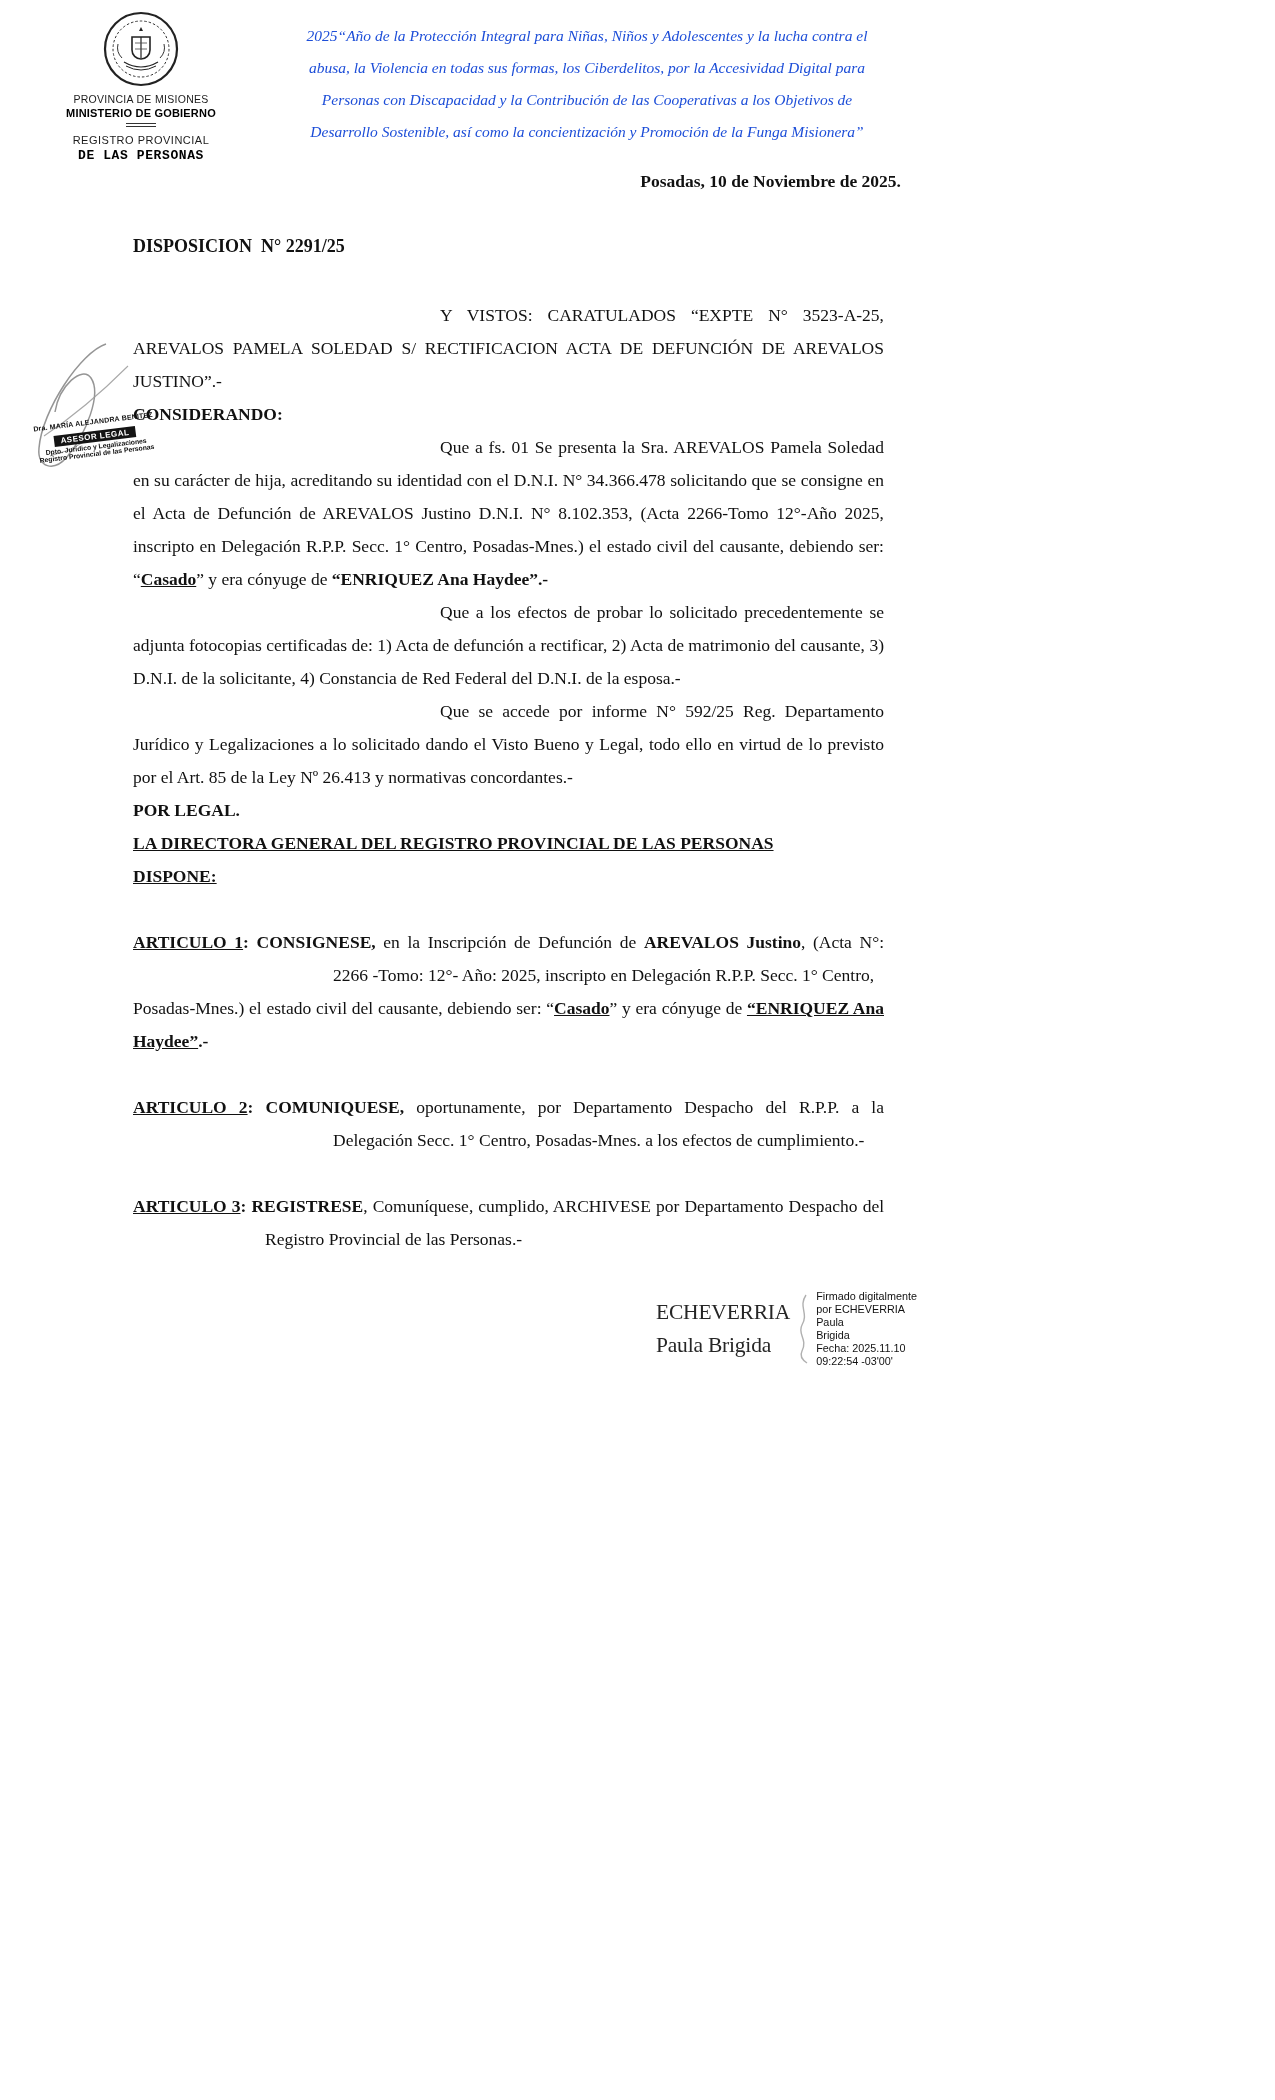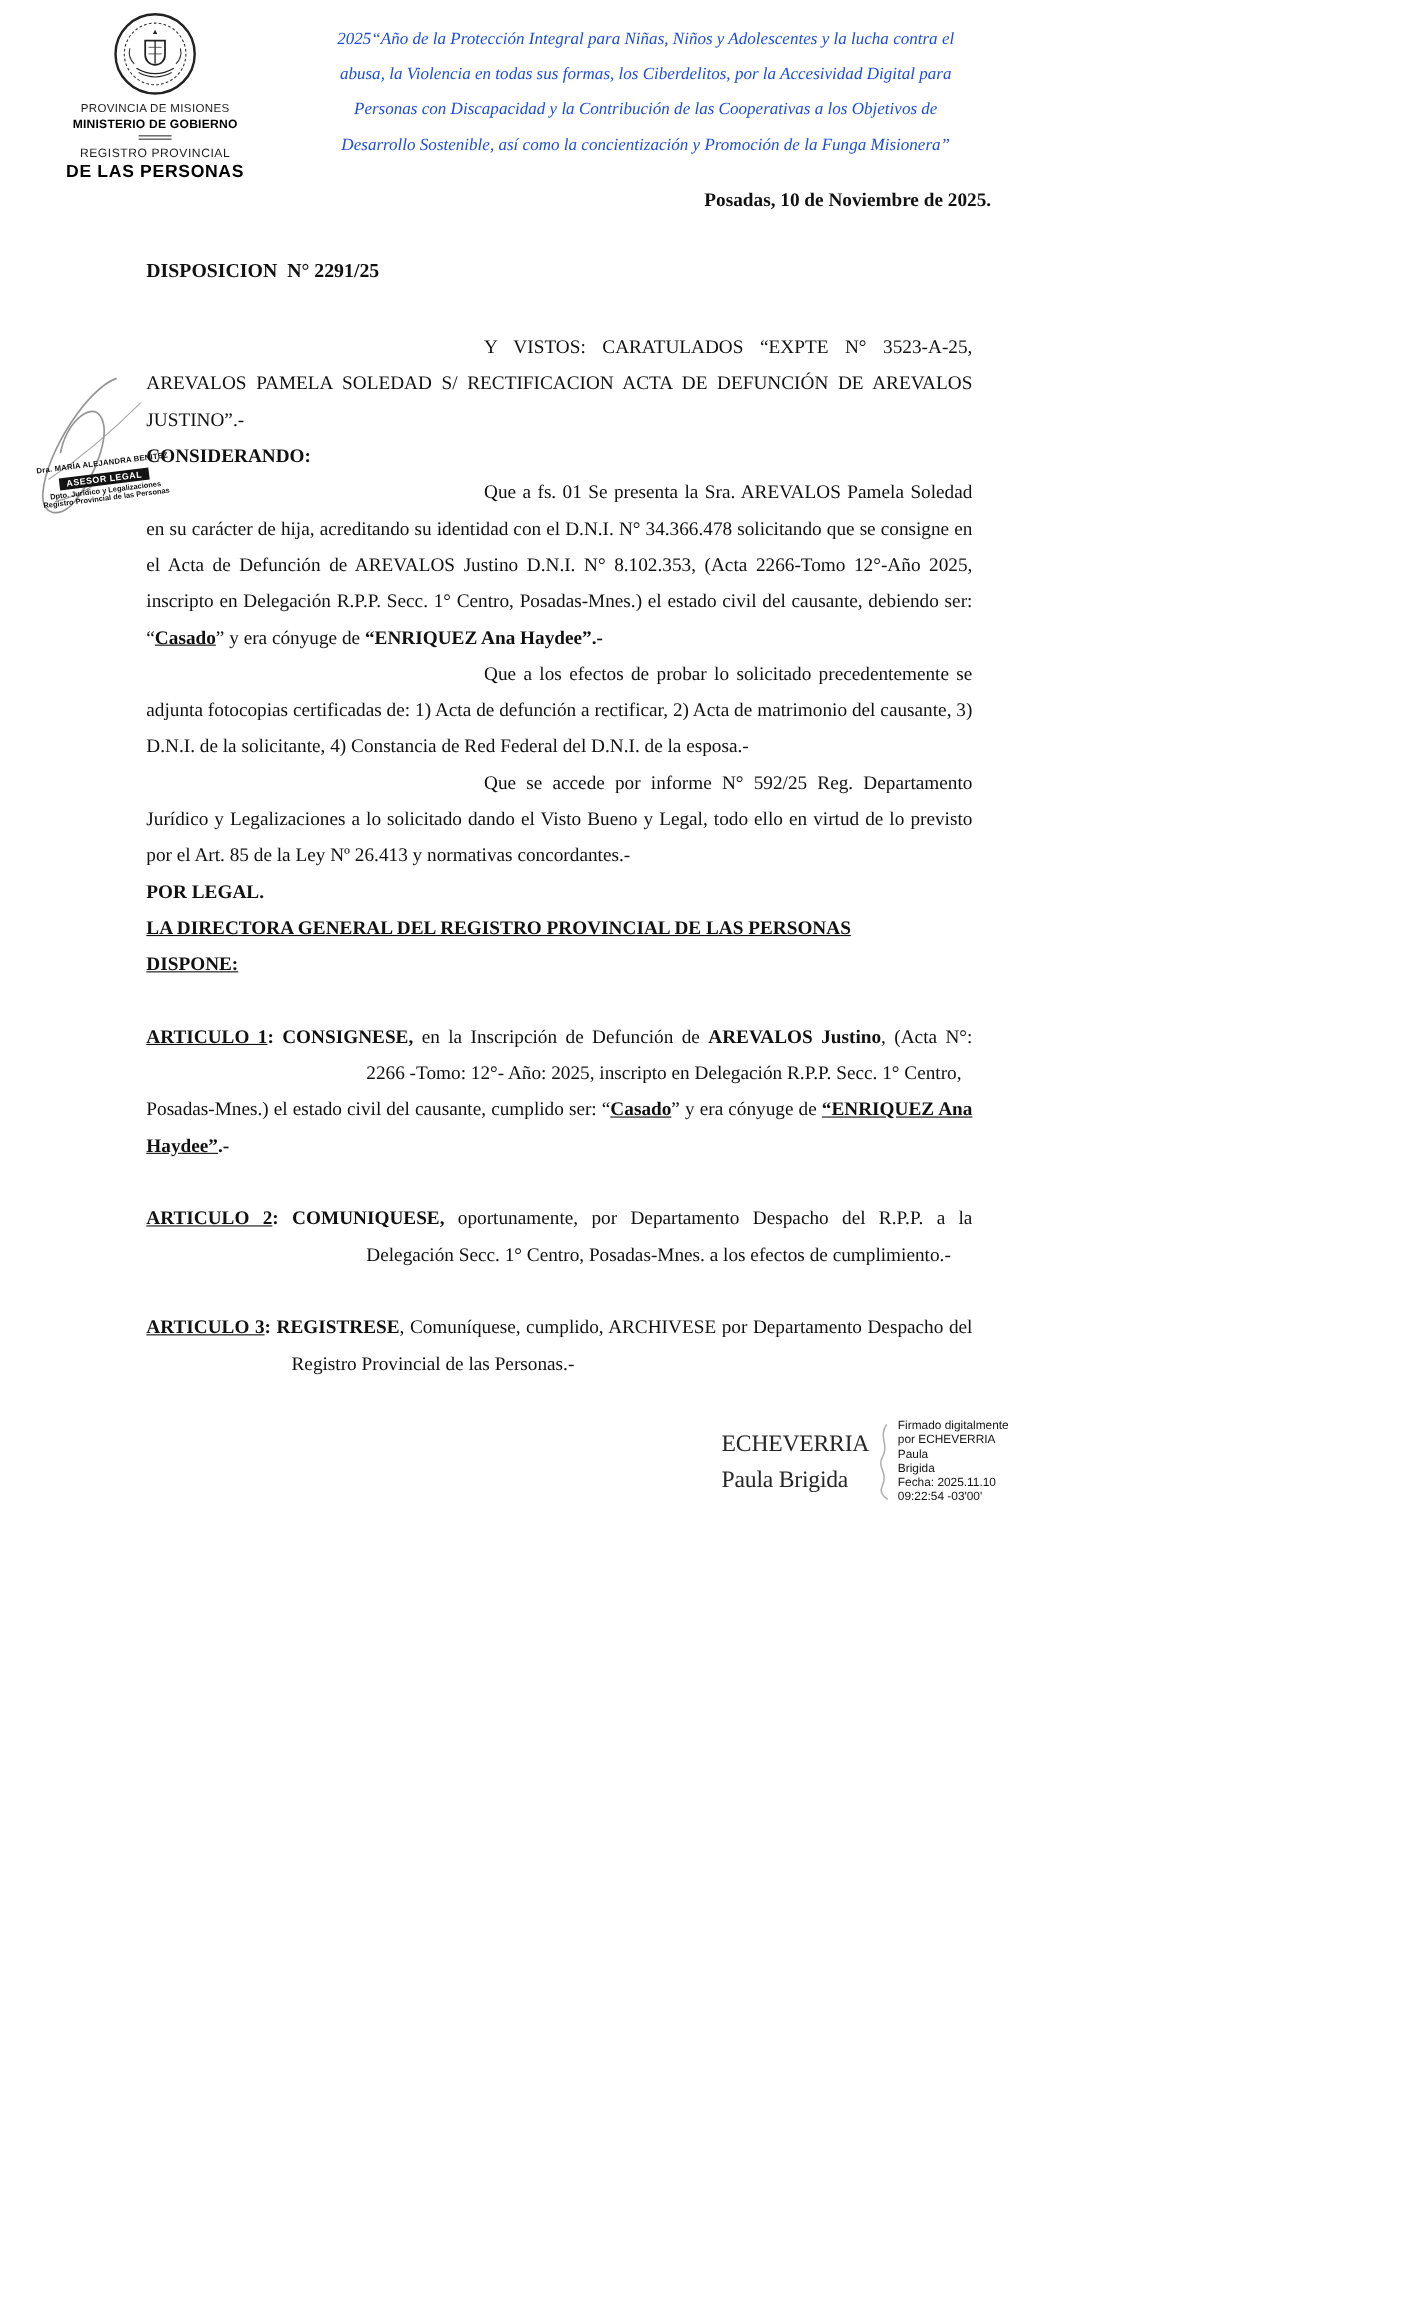--- a/index.html
+++ b/index.html
@@ -7,21 +7,21 @@
         font-family:"Liberation Serif","DejaVu Serif",serif;color:#111;overflow:hidden;}
 
   
   .letterhead{position:absolute;left:55px;top:10px;width:172px;text-align:center;
               font-family:"Liberation Sans","DejaVu Sans",sans-serif;}
   .seal{display:block;margin:0 auto 5px;}
   .lh-small{font-size:10.5px;letter-spacing:.3px;color:#1c1c1c;}
   .lh-bold{font-size:11px;font-weight:bold;letter-spacing:.2px;color:#000;margin-top:2px;}
   .lh-sep{width:30px;margin:4px auto 2px;border-top:1.5px solid #333;border-bottom:1.5px solid #333;height:2px;}
   .lh-reg{font-size:11px;letter-spacing:.5px;color:#1c1c1c;margin-top:7px;}
-  .lh-reg2{font-size:16px;font-weight:bold;letter-spacing:.6px;color:#000;margin-top:2px;}
+  .lh-reg2{font-size:13px;font-weight:bold;letter-spacing:.6px;color:#000;margin-top:2px;font-family:Liberation Mono, monospace;}
 
   .motto{position:absolute;left:292px;top:20px;width:590px;text-align:center;
          font-style:italic;font-size:15.5px;line-height:32px;color:#1d4ed8;}
 
   
   .date-line{position:absolute;left:150px;top:171px;width:751px;text-align:right;
              font-weight:bold;font-size:17.5px;}
   .doc-title{position:absolute;left:133px;top:236px;font-weight:bold;font-size:18px;white-space:pre;}
 
   
@@ -87,21 +87,21 @@
   <div class="doc-body">
     <p class="para indent"><span>Y VISTOS: CARATULADOS “EXPTE N° 3523-A-25, AREVALOS PAMELA SOLEDAD S/ RECTIFICACION ACTA DE DEFUNCIÓN DE AREVALOS JUSTINO”.-</span></p>
     <p class="para boldp">CONSIDERANDO:</p>
     <p class="para indent"><span>Que a fs. 01 Se presenta la Sra. AREVALOS Pamela Soledad en su carácter de hija, acreditando su identidad con el D.N.I. N° 34.366.478 solicitando que se consigne en el Acta de Defunción de AREVALOS Justino D.N.I. N° 8.102.353, (Acta 2266-Tomo 12°-Año 2025, inscripto en Delegación R.P.P. Secc. 1° Centro, Posadas-Mnes.) el estado civil del causante, debiendo ser: “</span><span class="seg-b seg-u">Casado</span><span>” y era cónyuge de </span><span class="seg-b">“ENRIQUEZ Ana Haydee”.-</span></p>
     <p class="para indent"><span>Que a los efectos de probar lo solicitado precedentemente se adjunta fotocopias certificadas de: 1) Acta de defunción a rectificar, 2) Acta de matrimonio del causante, 3) D.N.I. de la solicitante, 4) Constancia de Red Federal del D.N.I. de la esposa.-</span></p>
     <p class="para indent"><span>Que se accede por informe N° 592/25 Reg. Departamento Jurídico y Legalizaciones a lo solicitado dando el Visto Bueno y Legal, todo ello en virtud de lo previsto por el Art. 85 de la Ley Nº 26.413 y normativas concordantes.-</span></p>
     <p class="para boldp">POR LEGAL.</p>
     <p class="para center boldp und">LA DIRECTORA GENERAL DEL REGISTRO PROVINCIAL DE LAS PERSONAS</p>
     <p class="para center boldp und">DISPONE:</p>
     <p class="para hang200 gap"><span class="seg-b seg-u">ARTICULO 1</span><span class="seg-b">: </span><span class="seg-b">CONSIGNESE,</span><span> en la Inscripción de Defunción de </span><span class="seg-b">AREVALOS Justino</span><span>, (Acta N°: 2266 -Tomo: 12°- Año: 2025, inscripto en Delegación R.P.P. Secc. 1° Centro,</span></p>
-    <p class="para"><span>Posadas-Mnes.) el estado civil del causante, cumplido ser: “</span><span class="seg-b seg-u">Casado</span><span>” y era cónyuge de </span><span class="seg-b seg-u">“ENRIQUEZ Ana Haydee”</span><span class="seg-b">.-</span></p>
+    <p class="para"><span>Posadas-Mnes.) el estado civil del causante, debiendo ser: “</span><span class="seg-b seg-u">Casado</span><span>” y era cónyuge de </span><span class="seg-b seg-u">“ENRIQUEZ Ana Haydee”</span><span class="seg-b">.-</span></p>
     <p class="para hang200 gap"><span class="seg-b seg-u">ARTICULO 2</span><span class="seg-b">: </span><span class="seg-b">COMUNIQUESE,</span><span> oportunamente, por Departamento Despacho del R.P.P. a la Delegación Secc. 1° Centro, Posadas-Mnes. a los efectos de cumplimiento.-</span></p>
     <p class="para hang132 gap"><span class="seg-b seg-u">ARTICULO  3</span><span class="seg-b">: </span><span class="seg-b">REGISTRESE</span><span>, Comuníquese, cumplido, ARCHIVESE por Departamento Despacho del Registro Provincial de las Personas.-</span></p>
   </div>
 
   <div class="stamp-area">
     <svg class="hand-sig" width="125" height="150" viewBox="0 0 125 150">
       <path d="M80 6 C 55 14, 16 72, 13 110 C 11 130, 28 134, 41 119 C 60 96, 76 56, 65 40 C 56 27, 33 48, 29 74" fill="none" stroke="#8a8a8a" stroke-width="1.5" opacity=".9"></path>
       <path d="M18 98 C 42 82, 72 58, 102 28" fill="none" stroke="#9a9a9a" stroke-width="1.1" opacity=".85"></path>
       <path d="M24 118 q 18 -4 34 -14" fill="none" stroke="#8a8a8a" stroke-width="1" opacity=".8"></path>
     </svg>

